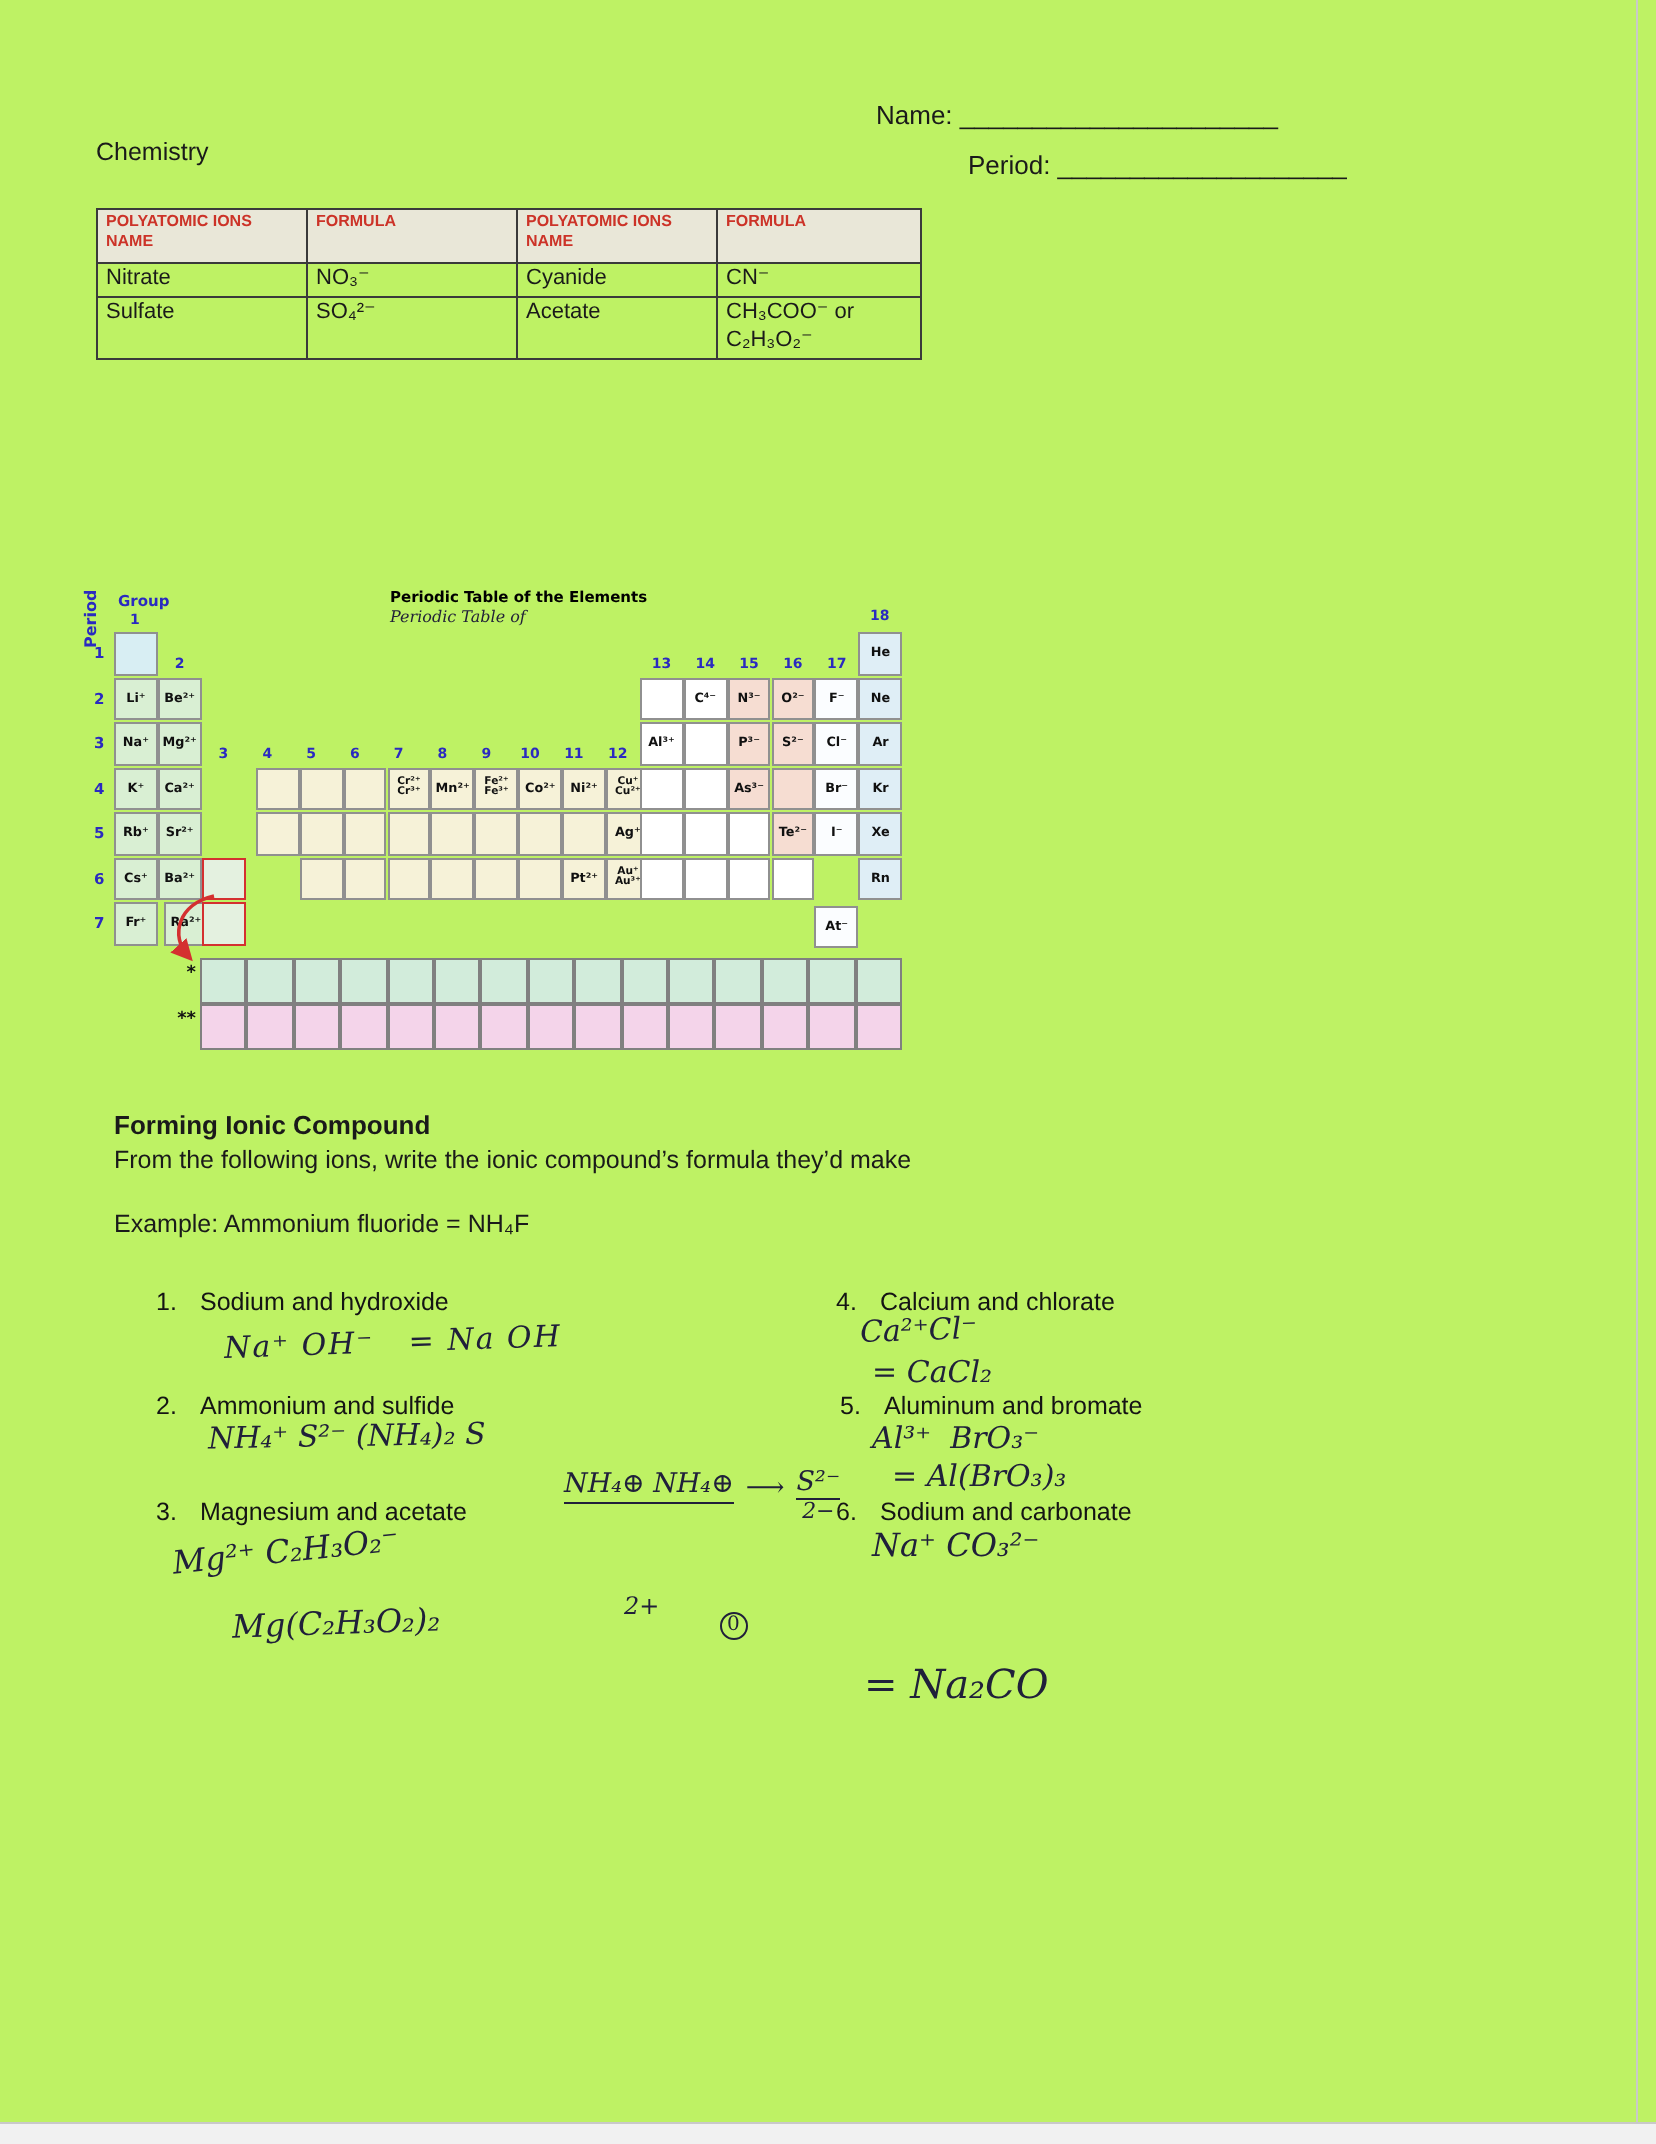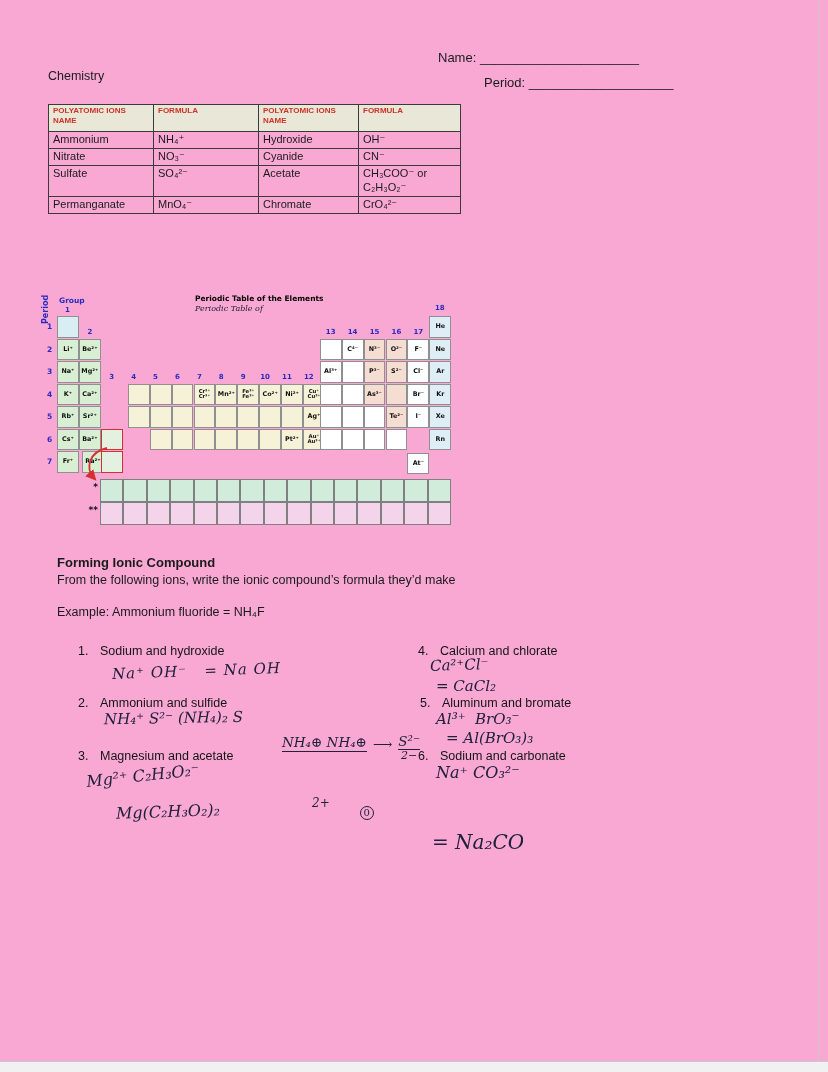--- a/index.html
+++ b/index.html
@@ -1,18 +1,18 @@
 <!DOCTYPE html>
 <html><head>
 <meta charset="utf-8">
 <style>
   * { margin:0; padding:0; box-sizing:border-box; }
   html,body { background:#ffffff; }
   #page {
-    position:relative; width:828px; height:1072px; background:#f9a8d4;
+    position:relative; width:828px; height:1072px; background:#bef264;
     font-family:"Liberation Sans","DejaVu Sans",sans-serif; color:#1a1a1a; overflow:hidden;
   }
   .abs { position:absolute; }
 
   
   .name-line   { left:438px; top:50px;  font-size:13px; }
   .course      { left:48px;  top:69px;  font-size:12.5px; }
   .period-line { left:484px; top:75px;  font-size:13px; }
 
   
@@ -118,42 +118,30 @@
     <thead>
       <tr>
         <th>POLYATOMIC IONS NAME</th>
         <th>FORMULA</th>
         <th>POLYATOMIC IONS NAME</th>
         <th>FORMULA</th>
       </tr>
     </thead>
     <tbody>
       <tr>
-        <td>Ammonium</td>
-        <td>NH₄⁺</td>
-        <td>Hydroxide</td>
-        <td>OH⁻</td>
-      </tr>
-      <tr>
         <td>Nitrate</td>
         <td>NO₃⁻</td>
         <td>Cyanide</td>
         <td>CN⁻</td>
       </tr>
       <tr>
         <td>Sulfate</td>
         <td>SO₄²⁻</td>
         <td>Acetate</td>
         <td>CH₃COO⁻ or C₂H₃O₂⁻</td>
-      </tr>
-      <tr>
-        <td>Permanganate</td>
-        <td>MnO₄⁻</td>
-        <td>Chromate</td>
-        <td>CrO₄²⁻</td>
       </tr>
     </tbody>
   </table>
 
   <div class="ptable">
     <span class="pt-axis-period">Period</span>
     <span class="pt-axis-group">Group</span>
     <span class="pt-group1">1</span>
     <span class="pt-group18">18</span>
     <span class="pt-title">Periodic Table of the Elements</span>

